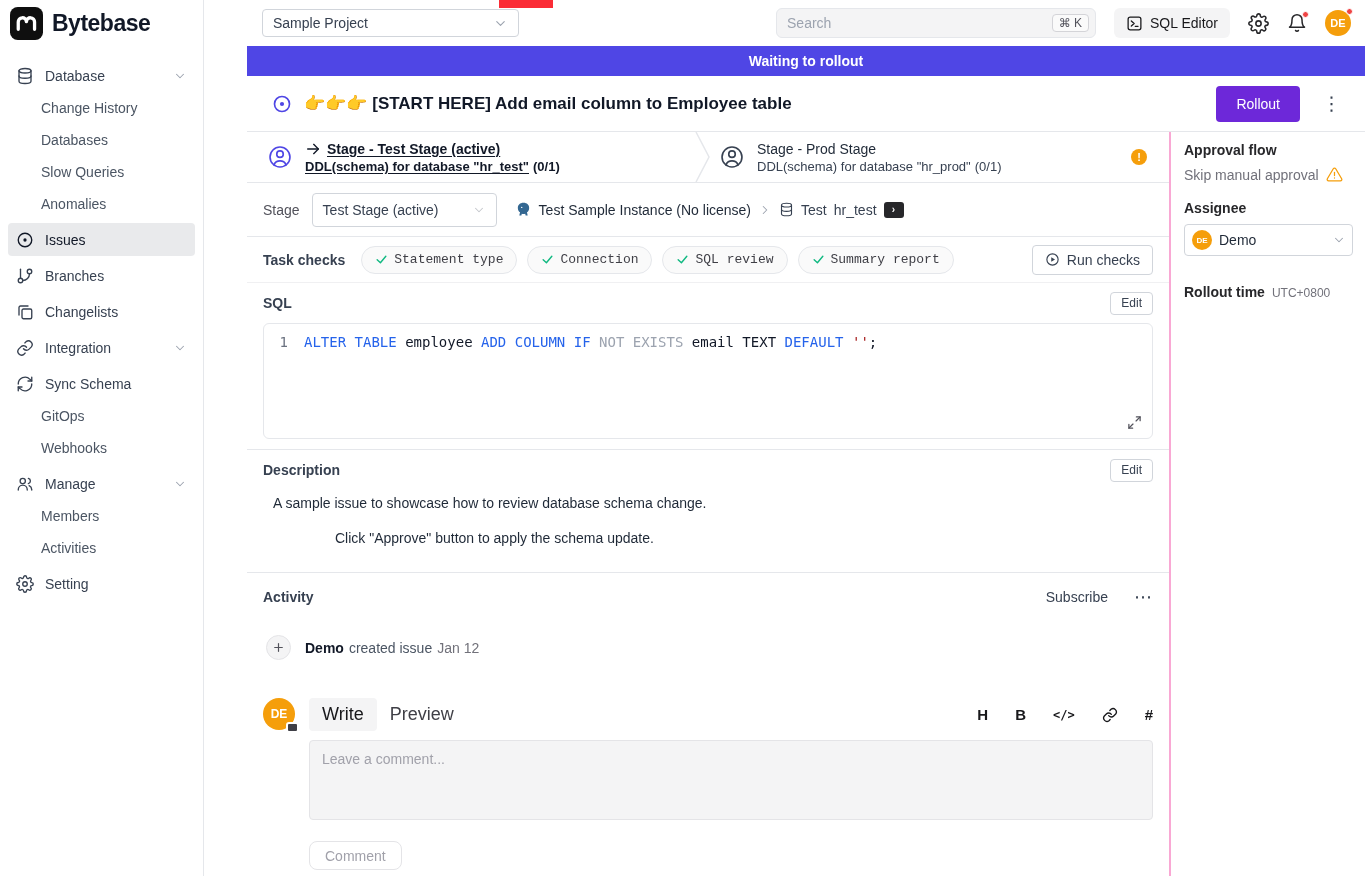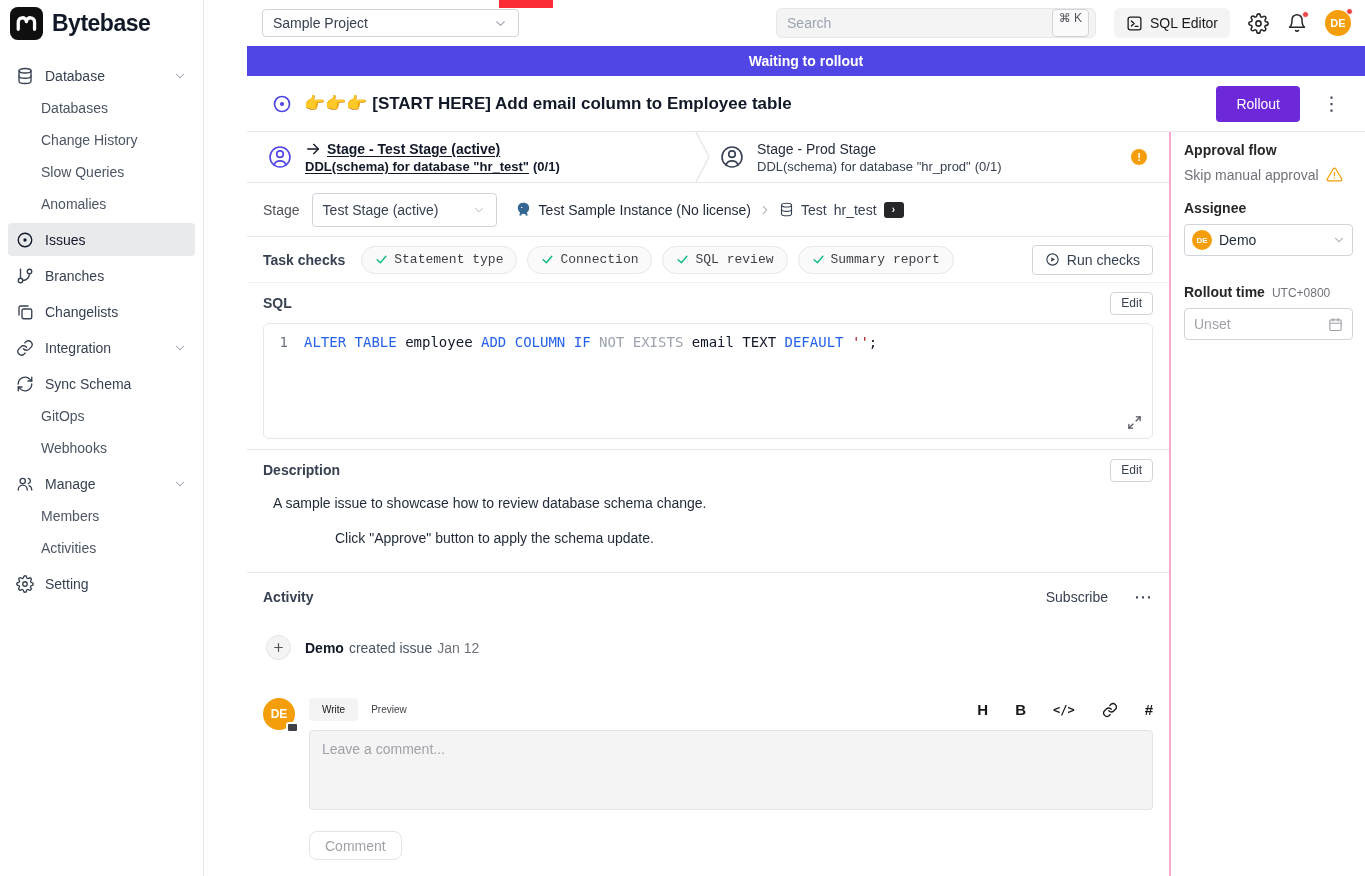--- a/index.html
+++ b/index.html
@@ -21,21 +21,21 @@
   .nav-item .chev { margin-left:auto; color:#9ca3af; }
   .nav-sub { display:flex; align-items:center; height:32px; padding-left:33px; border-radius:4px; color:#4b5563; cursor:pointer; }
 
   
   .main-col { flex:1; display:flex; flex-direction:column; min-width:0; }
 
   .topbar { height:46px; flex:none; display:flex; align-items:center; padding:0 14px 0 15px; background:#fff; }
   .proj-select { width:257px; height:28px; border:1px solid #d1d5db; border-radius:4px; display:flex; align-items:center; justify-content:space-between; padding:0 10px; color:#374151; cursor:pointer; background:#fff; }
   .proj-select .chev { color:#9ca3af; }
   .topbar-right { margin-left:auto; display:flex; align-items:center; gap:18px; }
-  .search-box { width:320px; height:30px; background:#f4f4f5; border:1px solid #e5e7eb; border-radius:6px; display:flex; padding:0 6px 0 10px; }
+  .search-box { width:320px; height:30px; background:#f4f4f5; border:1px solid #e5e7eb; border-radius:6px; display:flex; align-items:center; padding:0 6px 0 10px; }
   .search-box input { flex:1; border:none; outline:none; background:transparent; font:inherit; color:#374151; }
   .search-box input::placeholder { color:#9ca3af; }
   .kbd { border:1px solid #d4d4d8; border-radius:4px; padding:1px 6px; font-size:12px; color:#52525b; background:#fafafa; white-space:nowrap; }
   .sql-editor-btn { height:30px; background:#f4f4f5; border-radius:6px; display:flex; align-items:center; gap:7px; padding:0 12px; color:#18181b; cursor:pointer; }
   .iconbtn { position:relative; color:#27272a; cursor:pointer; }
   .reddot { position:absolute; top:-2px; right:-2px; width:7px; height:7px; background:#ef4444; border-radius:50%; border:1px solid #fff; }
   .avatar { width:26px; height:26px; border-radius:50%; background:#f59e0b; color:#fff; font-size:11px; font-weight:700; display:flex; align-items:center; justify-content:center; position:relative; cursor:pointer; }
 
   .top-red { position:absolute; left:499px; top:0; width:54px; height:8px; background:#fb2c36; z-index:30; }
 
@@ -113,21 +113,21 @@
   .plus-circle { width:25px; height:25px; border-radius:50%; background:#f4f4f5; border:1px solid #e4e4e7; color:#52525b; display:flex; align-items:center; justify-content:center; }
   .act-user { font-weight:700; color:#111827; }
   .act-action { color:#4b5563; margin-left:5px; }
   .act-date { color:#71717a; margin-left:5px; }
 
   .composer { display:flex; gap:14px; margin-top:38px; align-items:flex-start; }
   .composer-avatar { width:32px; height:32px; border-radius:50%; background:#f59e0b; color:#fff; font-weight:700; font-size:12px; display:flex; align-items:center; justify-content:center; position:relative; flex:none; }
   .avatar-badge { position:absolute; right:-4px; bottom:-3px; width:13px; height:11px; background:#3f3f46; border-radius:3px; border:2px solid #fff; }
   .composer-body { flex:1; min-width:0; }
   .composer-top { display:flex; align-items:center; }
-  .tab { padding:6px 13px; border-radius:4px; font-size:10px; cursor:pointer; color:#3f3f46; }
+  .tab { padding:6px 13px; border-radius:4px; font-size:18px; cursor:pointer; color:#3f3f46; }
   .tab.active { background:#f4f4f5; color:#18181b; }
   .fmt-toolbar { margin-left:auto; display:flex; align-items:center; gap:27px; color:#18181b; }
   .fmt { cursor:pointer; font-weight:700; font-size:15px; }
   .fmt-code { font-family:"DejaVu Sans Mono","Liberation Mono",monospace; font-size:12px; font-weight:700; cursor:pointer; }
   .comment-box { margin-top:9px; width:100%; height:80px; background:#f4f4f5; border:1px solid #e4e4e7; border-radius:4px; padding:10px 12px; font:inherit; color:#374151; resize:none; outline:none; }
   .comment-box::placeholder { color:#a1a1aa; }
   .comment-btn { margin-top:18px; height:29px; padding:0 15px; background:#fff; border:1px solid #e4e4e7; border-radius:8px; color:#a1a1aa; font-size:14px; cursor:default; }
 
   
   .right-panel { flex:1; padding:10px 12px 0 13px; min-width:0; }
@@ -170,24 +170,24 @@
             </svg>
           </span>
         <span>Database</span>
         <span class="ic chev">
             <svg width="14" height="14" viewBox="0 0 24 24">
               <polyline points="6 9 12 15 18 9"></polyline>
             </svg>
           </span>
       </div>
       <div class="nav-sub">
+          <span>Change History</span>
+        </div>
+      <div class="nav-sub">
           <span>Databases</span>
-        </div>
-      <div class="nav-sub">
-          <span>Change History</span>
         </div>
       <div class="nav-sub">
           <span>Slow Queries</span>
         </div>
       <div class="nav-sub">
           <span>Anomalies</span>
         </div>
       <div class="nav-item active">
         <span class="ic">
             <svg width="18" height="18" viewBox="0 0 24 24">
@@ -577,28 +577,17 @@
           <span class="ic chev">
               <svg width="14" height="14" viewBox="0 0 24 24">
                 <polyline points="6 9 12 15 18 9"></polyline>
               </svg>
             </span>
         </div>
         <div class="rp-time-head">
           <span class="rp-label" style="margin-bottom:0;">Rollout time</span>
           <span class="rp-tz">UTC+0800</span>
         </div>
-        <div class="rp-input">
-          <span>Unset</span>
-          <span class="ic">
-              <svg width="15" height="15" viewBox="0 0 24 24">
-                <rect x="3" y="4.5" width="18" height="17" rx="2"></rect>
-                <line x1="16" y1="2.5" x2="16" y2="6.5"></line>
-                <line x1="8" y1="2.5" x2="8" y2="6.5"></line>
-                <line x1="3" y1="10" x2="21" y2="10"></line>
-              </svg>
-            </span>
-        </div>
       </aside>
 
     </div>
   </div>
 </div>
 
 </body></html>

